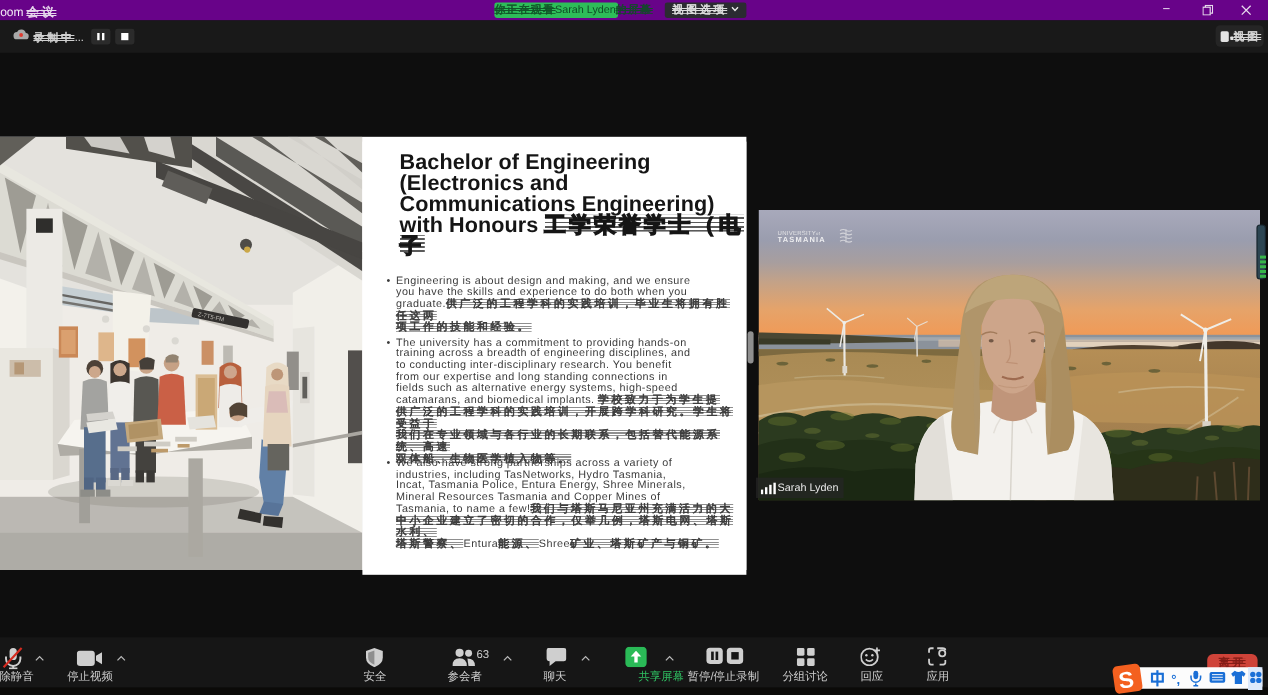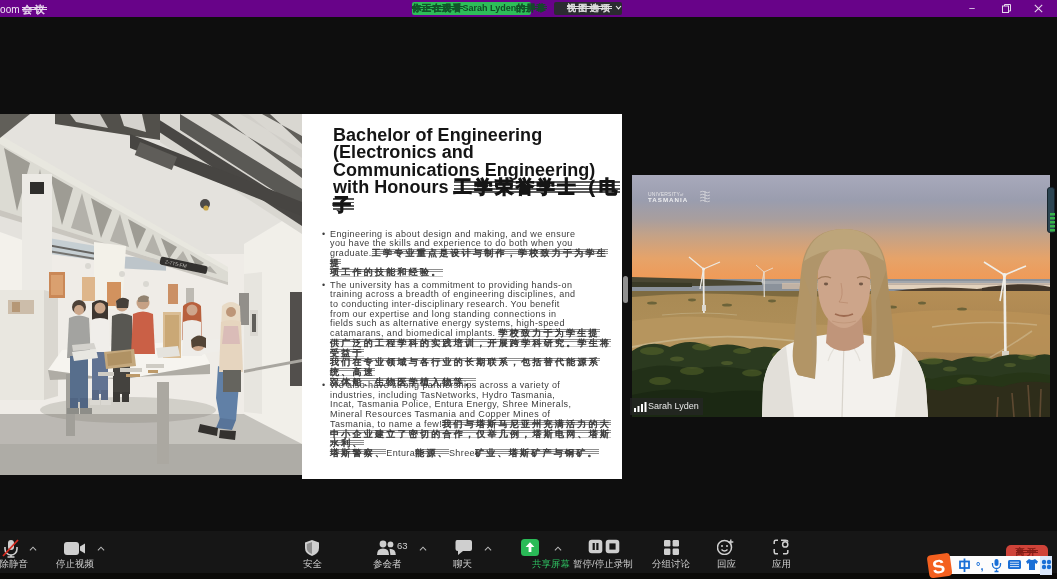--- a/index.html
+++ b/index.html
@@ -1,21 +1,21 @@
 <!DOCTYPE html>
 <html><head><meta charset="utf-8"><style>
 *{margin:0;padding:0;box-sizing:border-box}
 html,body{width:1057px;height:579px;overflow:hidden;background:#0e0e0e;font-family:"Liberation Sans",sans-serif}
 #stage{position:absolute;left:0;top:0;width:1057px;height:579px;background:#0e0e0e}
 
 #titlebar{position:absolute;left:0;top:0;width:1057px;height:17px;background:#680389}
 #tb-name{position:absolute;left:-6px;top:3px;font-size:10px;color:#f2eaf5}
-#tb-green{position:absolute;left:412px;top:2px;width:119px;height:13px;background:#2ebd59;border-radius:2px;color:#0f4e25;font-size:9px;font-weight:bold;text-align:right;line-height:13px;white-space:nowrap}
+#tb-green{position:absolute;left:412px;top:2px;width:103px;height:13px;background:#2ebd59;border-radius:2px;color:#0f4e25;font-size:9px;font-weight:normal;text-align:right;line-height:13px;white-space:nowrap}
 #tb-green .cjk9{letter-spacing:1.1px}
-#tb-view{position:absolute;left:554px;top:2px;width:68px;height:13px;background:#2b2b31;border-radius:2px;color:#ededed;font-size:9px;text-align:right;line-height:13px;white-space:nowrap}
+#tb-view{position:absolute;left:554px;top:2px;width:68px;height:13px;background:#2b2b31;border-radius:2px;color:#ededed;font-size:9px;text-align:center;line-height:13px;white-space:nowrap}
 .winbtn{position:absolute;top:0;height:17px;color:#eadcf0;font-size:11px;text-align:center;line-height:16px;width:20px}
 
 #recbar{position:absolute;left:0;top:17px;width:1057px;height:27px;background:#191919}
 #cloud{position:absolute;left:11px;top:7px;width:13px;height:9px}
 #rectext{position:absolute;left:28px;top:8px;font-size:9px;color:#e0e0e0}
 .recbtn{position:absolute;top:7px;width:16px;height:13px;background:#2b2b2b;border-radius:2px}
 #viewbtn{position:absolute;left:1013px;top:4px;width:40px;height:18px;background:#252525;border-radius:4px;color:#e3e3e3;font-size:9px;line-height:18px;padding-left:15px}
 
 #slide{position:absolute;left:0;top:114px;width:622px;height:361px;background:#fff}
 #photo{position:absolute;left:0;top:0}
@@ -53,20 +53,39 @@
   <div class="winbtn" style="left:962px">−</div>
   <svg width="9" height="9" viewBox="0 0 9 9" style="position:absolute;left:1002px;top:4px">
         <rect x="0.5" y="2" width="6" height="6.5" fill="none" stroke="#e6d9ec" stroke-width="1"></rect>
         <path d="M2.5 2 V0.5 H8.5 V7 H6.8" fill="none" stroke="#e6d9ec" stroke-width="1"></path>
       </svg>
   <svg width="9" height="9" viewBox="0 0 9 9" style="position:absolute;left:1034px;top:4px">
         <path d="M0.8 0.8 L8.2 8.2 M8.2 0.8 L0.8 8.2" stroke="#e6d9ec" stroke-width="1.1"></path>
       </svg>
 </div>
 
+<div id="recbar">
+  <svg id="cloud" viewBox="0 0 13 9">
+        <path d="M3.5 9 A3.2 3.2 0 0 1 3.2 2.6 A4 4 0 0 1 10.5 3.4 A2.8 2.8 0 0 1 10 9 Z" fill="#a8a8a8"></path>
+        <circle cx="6.6" cy="5.2" r="1.6" fill="#e03a2f"></circle>
+      </svg>
+  <div id="rectext"><span class="cjk9">录制中</span>...</div>
+  <div class="recbtn" style="left:76px"><svg width="16" height="13">
+          <rect x="5" y="3.5" width="2" height="6" fill="#fff"></rect>
+          <rect x="9" y="3.5" width="2" height="6" fill="#fff"></rect>
+        </svg></div>
+  <div class="recbtn" style="left:96px"><svg width="16" height="13">
+          <rect x="5" y="3.5" width="6" height="6" fill="#fff"></rect>
+        </svg></div>
+  <div id="viewbtn"><span class="cjk9">视图</span></div>
+  <svg width="11" height="11" style="position:absolute;left:1017px;top:8px">
+        <rect x="0" y="1" width="7" height="9" rx="1.5" fill="#e3e3e3"></rect>
+        <rect x="8.2" y="5.5" width="2.8" height="2.8" rx="0.6" fill="#e3e3e3"></rect>
+      </svg>
+</div>
 
 <div id="slide">
   <svg id="photo" width="302" height="361" viewBox="0 0 302 361">
 
   <rect width="302" height="361" fill="#e3e1dc"></rect>
 
   <polygon points="0,282 302,252 302,361 0,361" fill="#b7b4ae"></polygon>
   <polygon points="150,270 302,256 302,361 170,361" fill="#c2bfb9"></polygon>
   <rect x="0" y="330" width="302" height="31" fill="#a9a6a0"></rect>
 
@@ -228,21 +247,21 @@
         </g>
   <g fill="#b9935f">
           <rect x="126" y="260" width="14" height="3"></rect>
           <rect x="148" y="256" width="10" height="3"></rect>
         </g>
   <polygon points="0,0 30,0 0,24" fill="#55534d"></polygon>
   <rect width="302" height="361" fill="#f4f2ec" opacity="0.08"></rect>
   </svg>
   <div id="stext">
     <div id="title">Bachelor of Engineering<br>(Electronics and<br>Communications Engineering)<br>with Honours <span class="cjkT">工学荣誉学士（电子</span><br></div>
-    <div class="bullet" style="top:111.5px">Engineering is about design and making, and we ensure<br>you have the skills and experience to do both when you<br>graduate.<span class="cjk">工学专业重点是设计与制作，学校致力于为学生提</span><br><span class="cjk">项工作的技能和经验。</span></div>
+    <div class="bullet" style="top:111.5px">Engineering is about design and making, and we ensure<br>you have the skills and experience to do both when you<br>graduate.<span class="cjk">供广泛的工程学科的实践培训，毕业生将拥有胜任这两</span><br><span class="cjk">项工作的技能和经验。</span></div>
     <div class="bullet" style="top:162.5px">The university has a commitment to providing hands-on<br>training across a breadth of engineering disciplines, and<br>to conducting inter-disciplinary research. You benefit<br>from our expertise and long standing connections in<br>fields such as alternative energy systems, high-speed<br>catamarans, and biomedical implants. <span class="cjk">学校致力于为学生提</span><br><span class="cjk">供广泛的工程学科的实践培训，开展跨学科研究。学生将受益于</span><br><span class="cjk">我们在专业领域与各行业的长期联系，包括替代能源系统、高速</span><br><span class="cjk">双体船、生物医学植入物等。</span></div>
     <div class="bullet" style="top:263px">We also have strong partnerships across a variety of<br>industries, including TasNetworks, Hydro Tasmania,<br>Incat, Tasmania Police, Entura Energy, Shree Minerals,<br>Mineral Resources Tasmania and Copper Mines of<br>Tasmania, to name a few!<span class="cjk">我们与塔斯马尼亚州充满活力的大</span><br><span class="cjk">中小企业建立了密切的合作，仅举几例，塔斯电网、塔斯水利、</span><br><span class="cjk">塔斯警察、</span>Entura<span class="cjk">能源、</span>Shree<span class="cjk">矿业、塔斯矿产与铜矿。</span></div>
   </div>
 </div>
 
 <div id="divider"></div>
 
 <div id="video">
 <svg width="418" height="242" viewBox="0 0 418 242">
 <defs>

